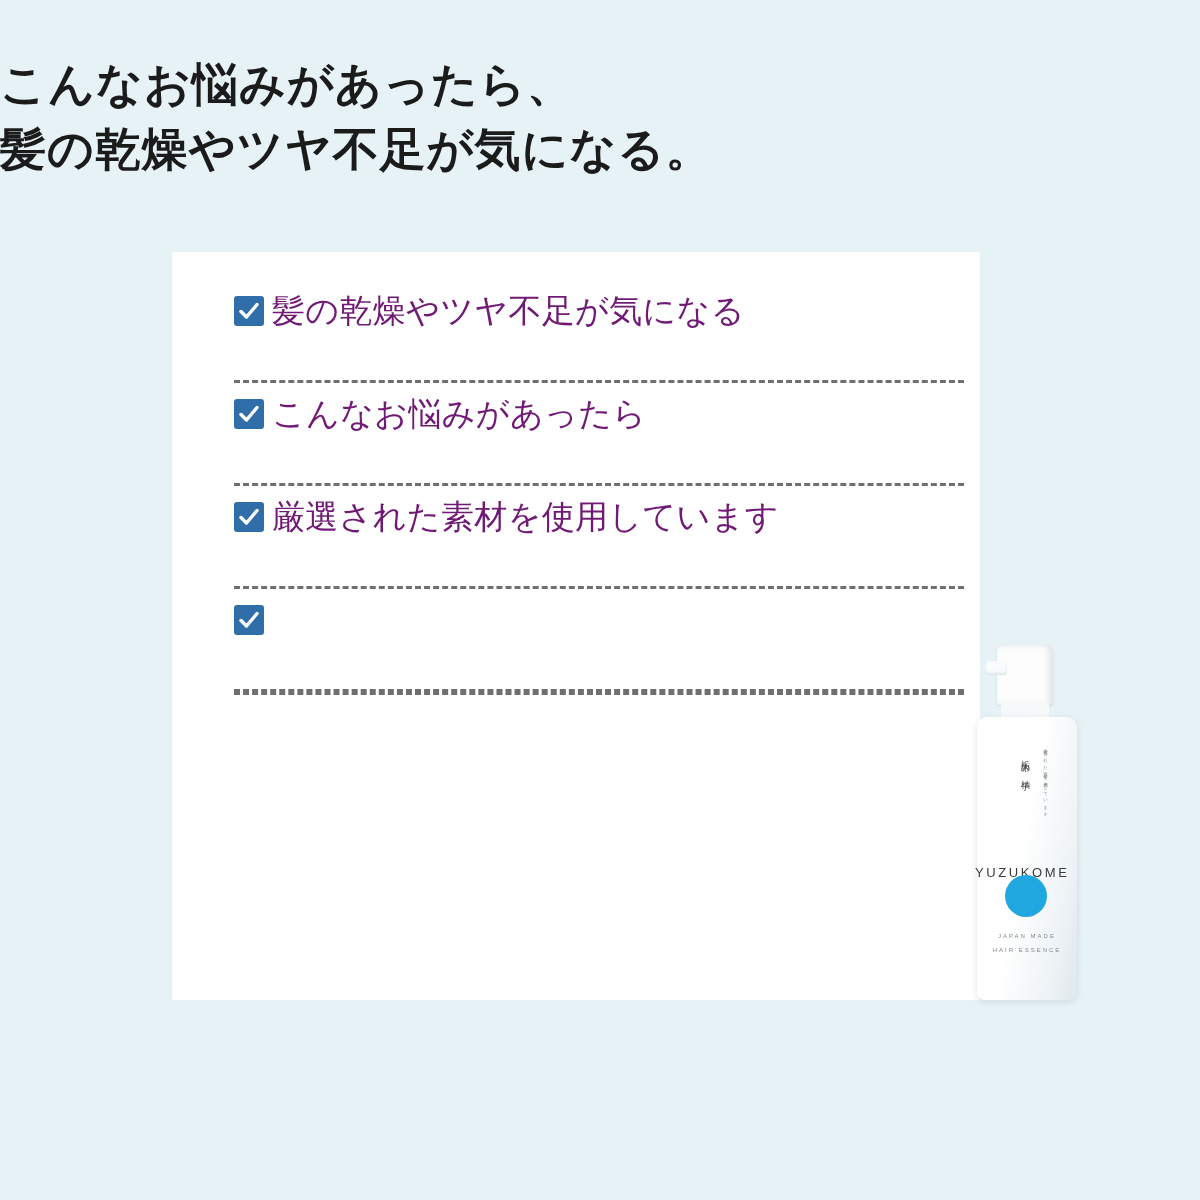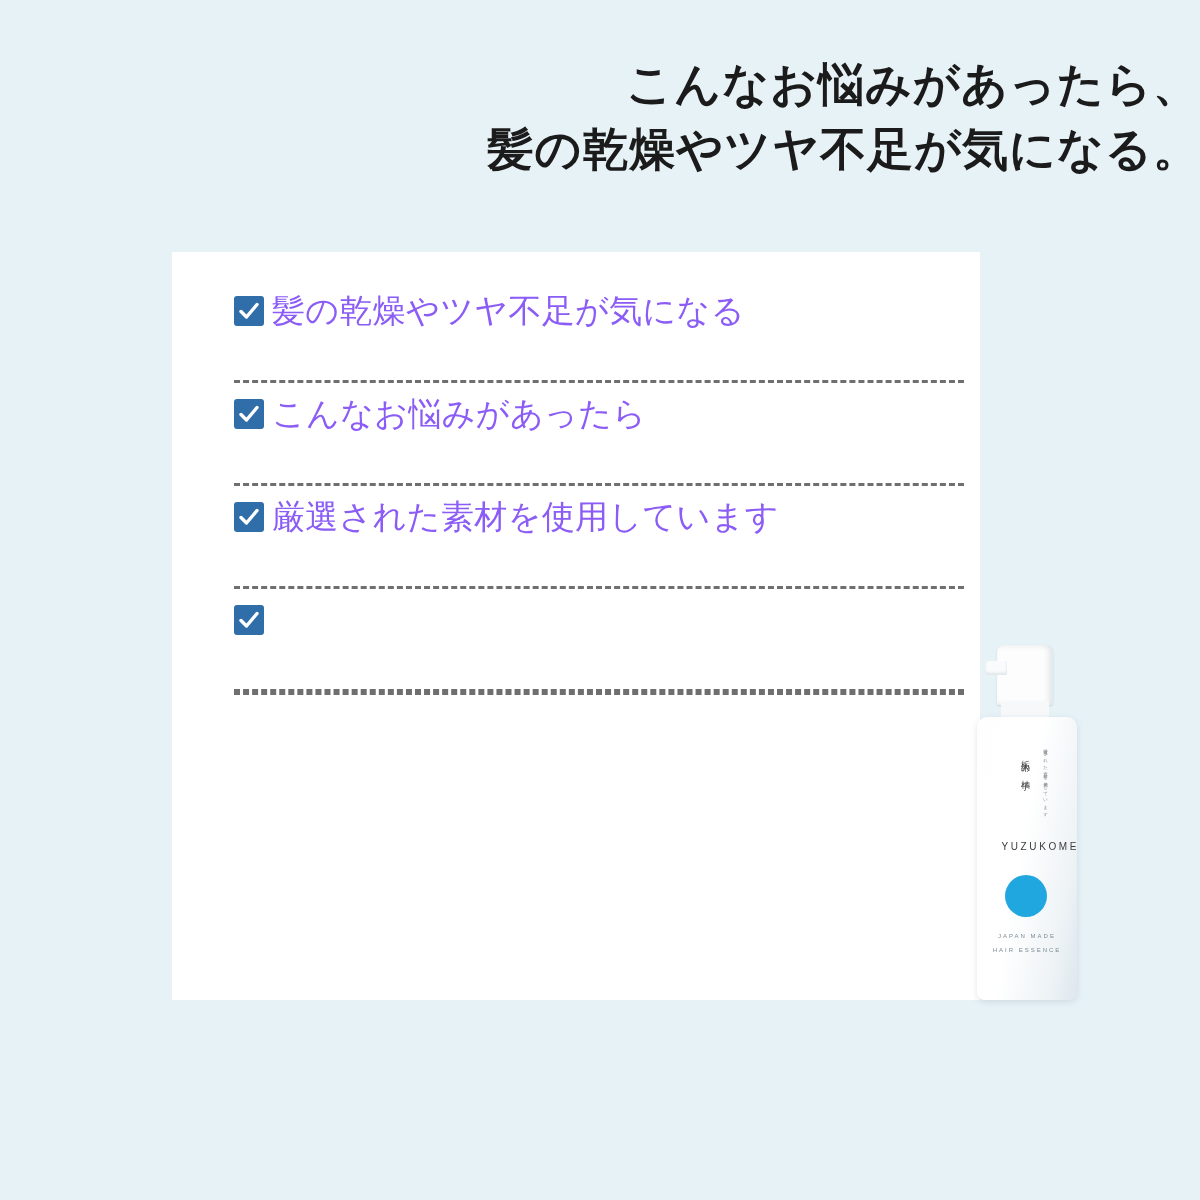--- a/index.html
+++ b/index.html
@@ -19,21 +19,21 @@
     position: absolute;
     inset: 0;
   }
 
   
   .heading {
     position: absolute;
     top: 52px;
     left: 0;
     width: 1200px;
-    text-align: right;
+    text-align: left;
     color: #1b1b1b;
     font-size: 46px;
     font-weight: 700;
     line-height: 1.42;
     letter-spacing: 0.02em;
   }
   .heading .line {
     display: block;
   }
 
@@ -72,21 +72,21 @@
   }
   .check-box svg {
     position: absolute;
     left: 4px;
     top: 4px;
   }
 
   .check-text {
     font-size: 33px;
     line-height: 62px;
-    color: #8b5cf6;
+    color: #701a75;
     letter-spacing: 0.01em;
     white-space: nowrap;
   }
 
   .divider {
     width: 730px;
     height: 0;
     border-top: 3px dashed #6f6f6f;
     margin-left: 0;
   }
@@ -154,24 +154,24 @@
     left: 68px;
     top: 100px;
     writing-mode: vertical-rl;
     font-size: 4.5px;
     letter-spacing: 1.6px;
     color: #8a8a8a;
   }
   .bottle .brand {
     position: absolute;
     left: 0;
-    top: 196px;
+    top: 220px;
     width: 104px;
-    text-align: right;
-    font-size: 10px;
+    text-align: left;
+    font-size: 13px;
     letter-spacing: 2.6px;
     color: #3b3b3b;
   }
   .bottle .dot {
     position: absolute;
     left: 30px;
     top: 230px;
     width: 42px;
     height: 42px;
     border-radius: 50%;

